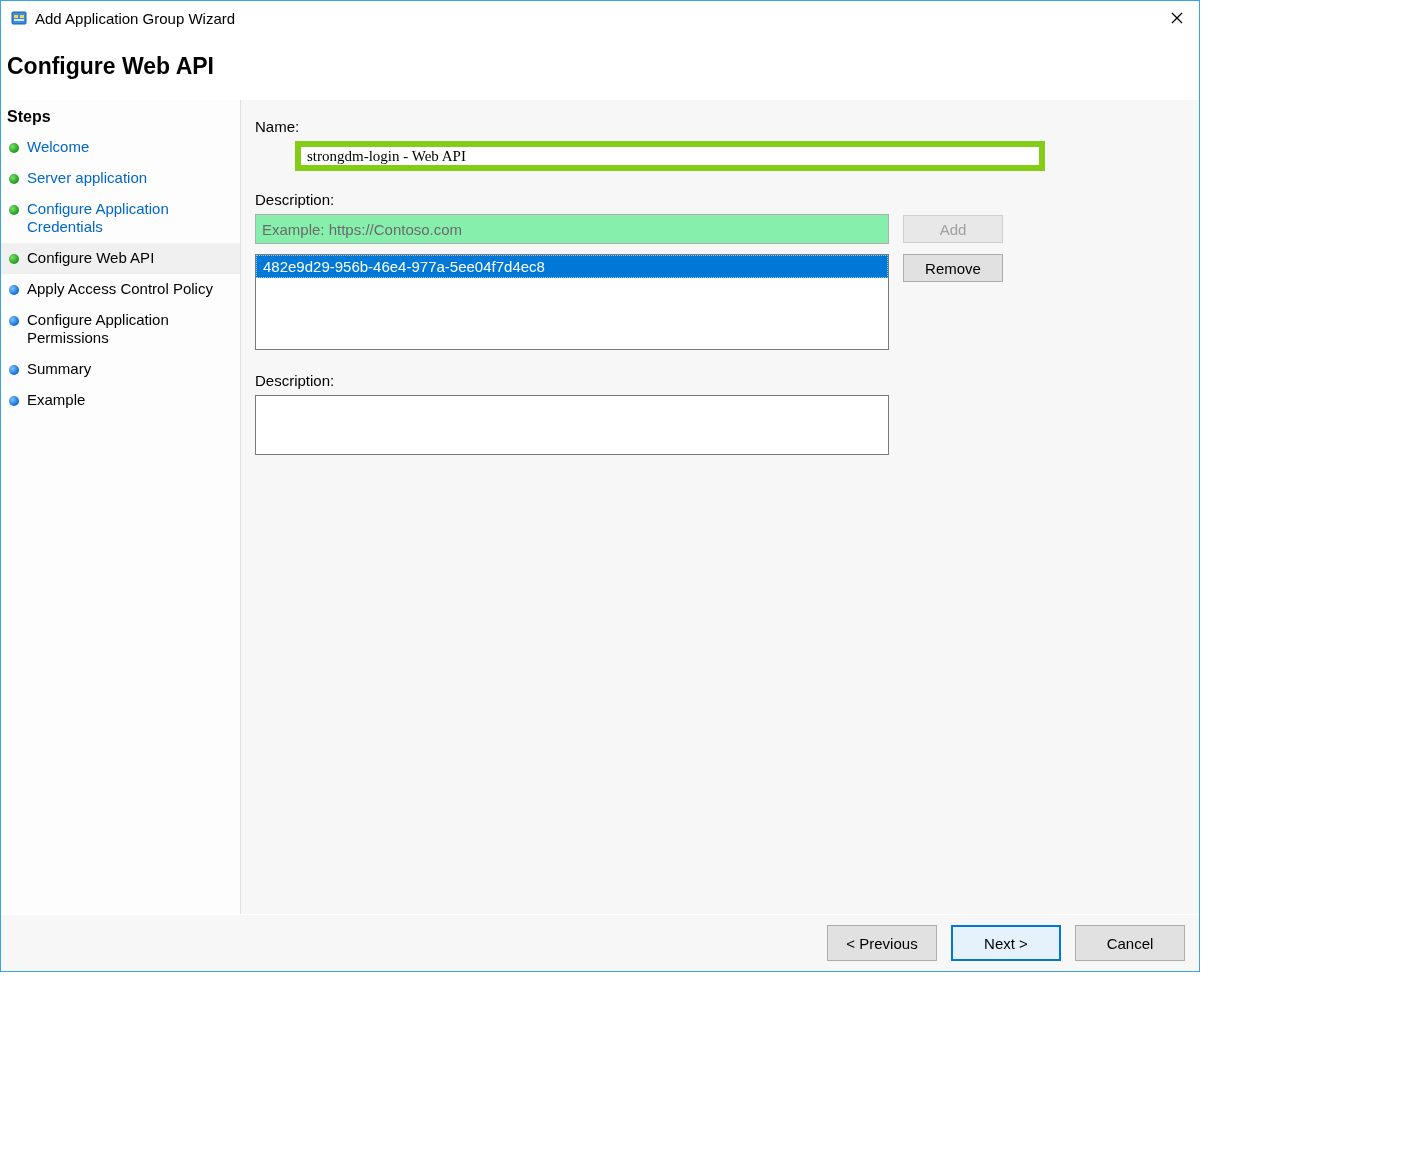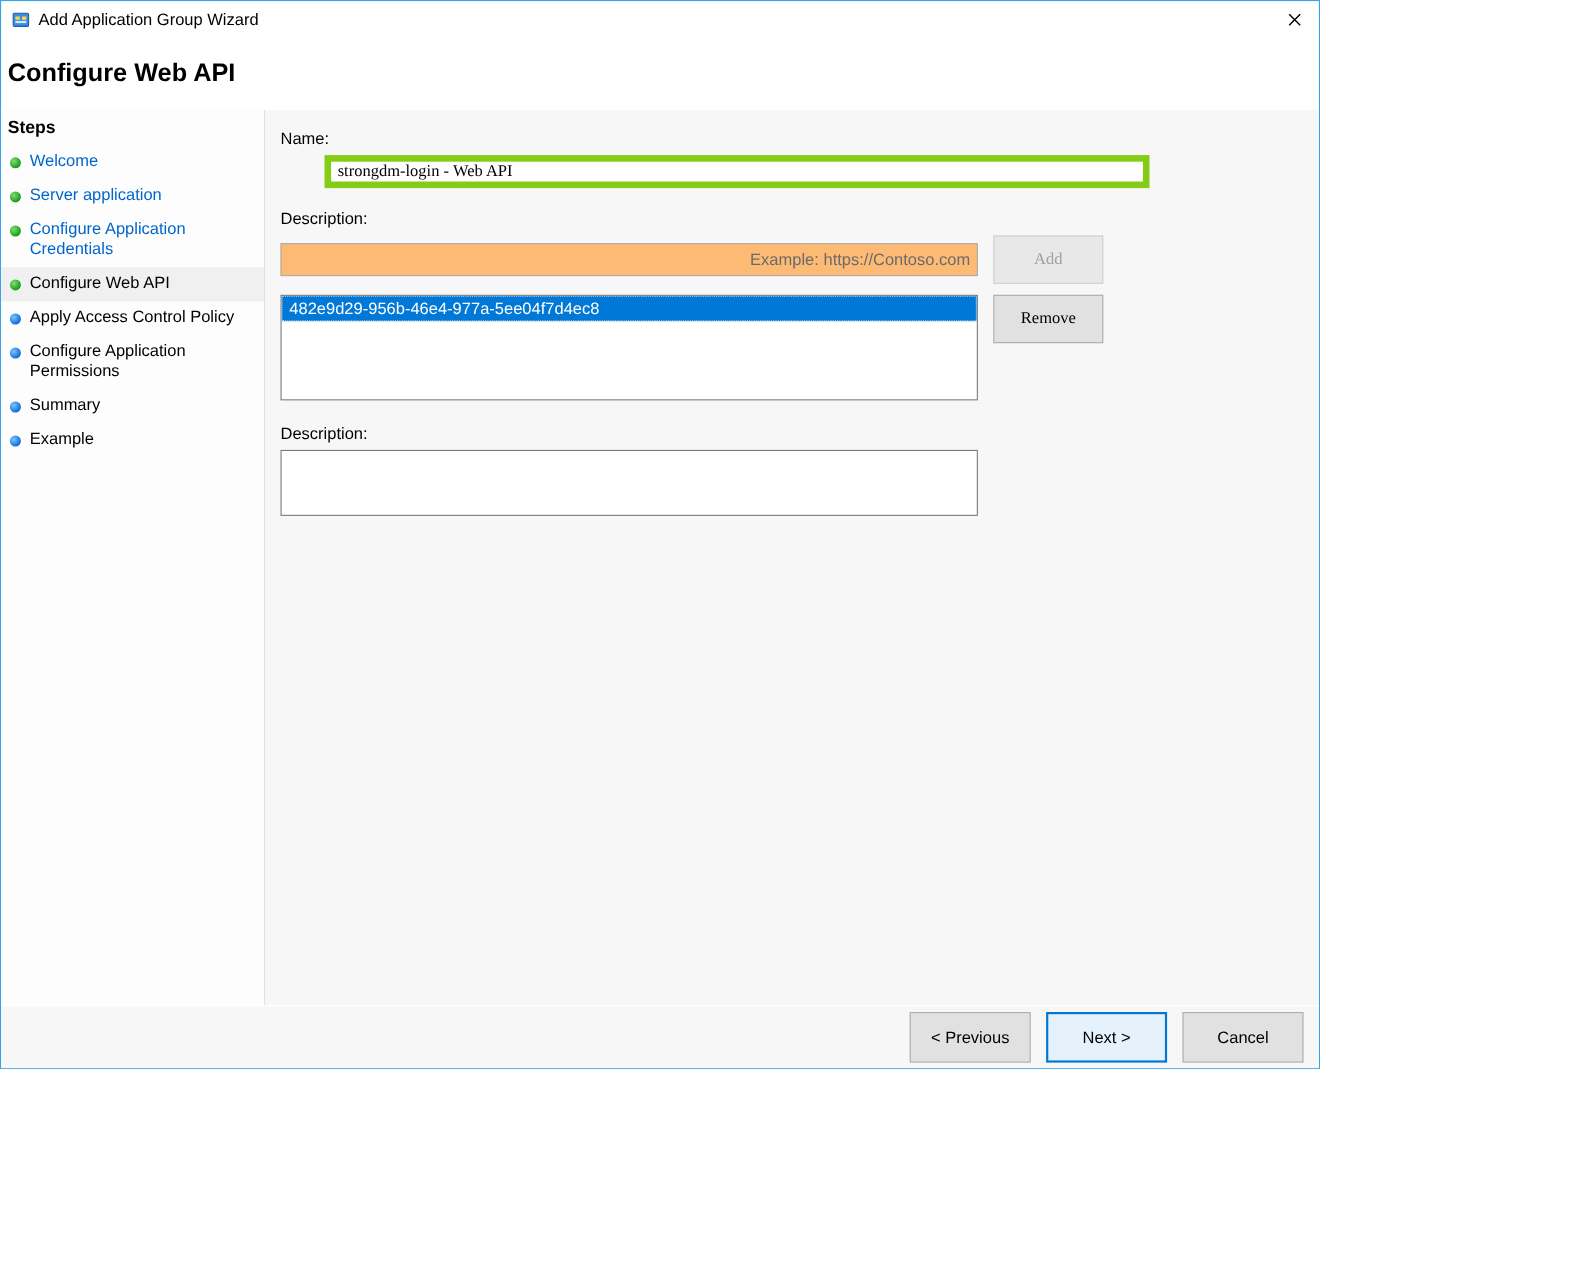--- a/index.html
+++ b/index.html
@@ -118,35 +118,34 @@
   .id-row {
     display: flex;
     align-items: center;
     gap: 14px;
   }
   .id-input {
     flex: 0 0 634px;
     width: 634px;
     height: 30px;
     border: 1px solid #adadad;
-    background: #fdba74;
+    background: #86efac;
     padding: 3px 6px;
     font-size: 15px;
     font-family: inherit;
     color: #6b6b6b;
-    text-align: right;
   }
   .id-input::placeholder { color: #6b6b6b; }
   .side-btn {
     width: 100px;
-    height: 44px;
+    height: 28px;
     background: #e1e1e1;
     border: 1px solid #adadad;
     font-size: 15px;
-    font-family: Liberation Serif, serif;
+    font-family: Liberation Sans, sans-serif;
     cursor: pointer;
   }
   .side-btn.disabled {
     color: #a0a0a0;
     background: #e8e8e8;
     border-color: #cfcfcf;
     cursor: default;
   }
   .list-row {
     display: flex;
@@ -187,21 +186,21 @@
     background: #f7f7f7;
     border-top: 0px;
     display: flex;
     align-items: center;
     justify-content: flex-end;
     gap: 14px;
     padding: 0 14px;
   }
   .nav-btn {
     width: 110px;
-    height: 46px;
+    height: 36px;
     background: #e1e1e1;
     border: 1px solid #adadad;
     font-size: 15px;
     font-family: inherit;
     cursor: pointer;
     text-align: center;
   }
   .nav-btn.default {
     border: 2px solid #0078d7;
     background: #e5f1fb;

